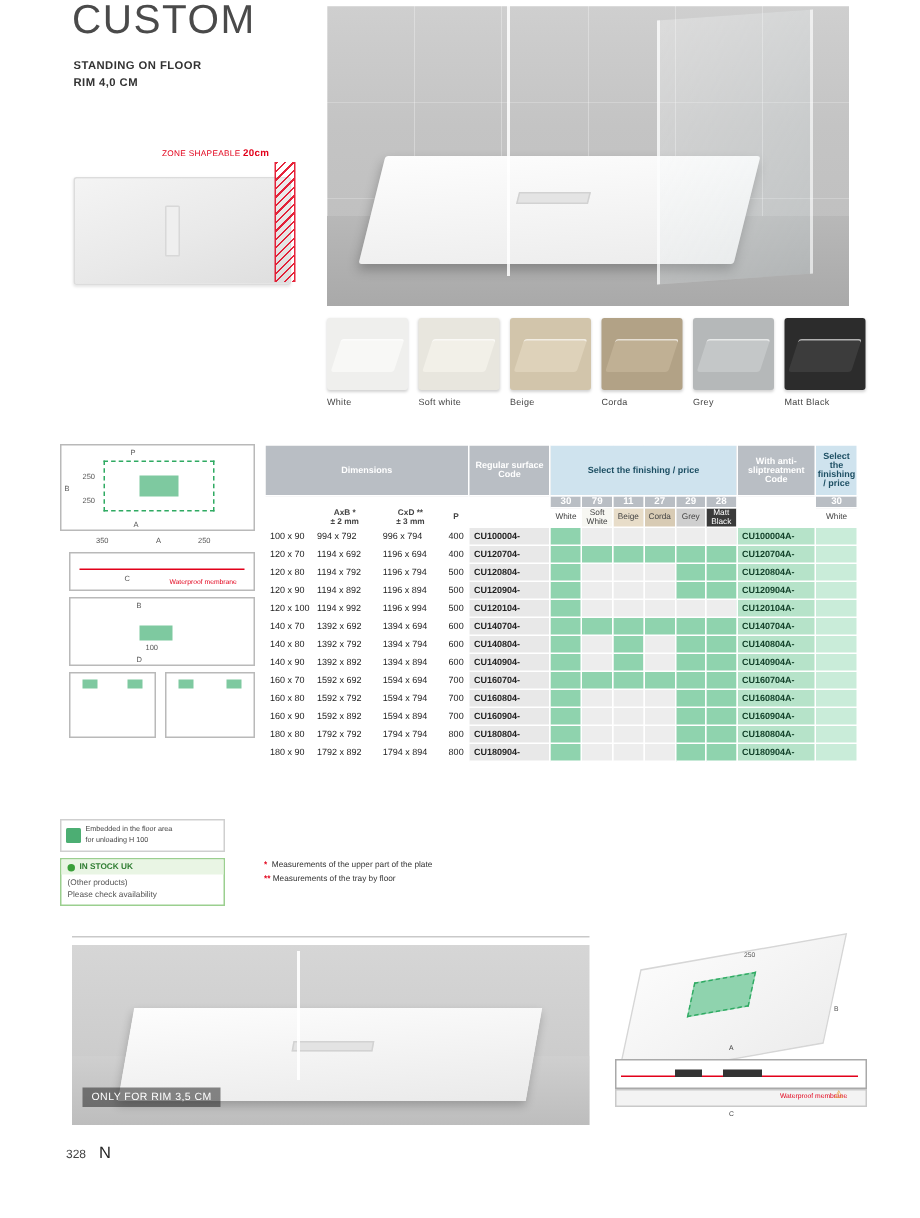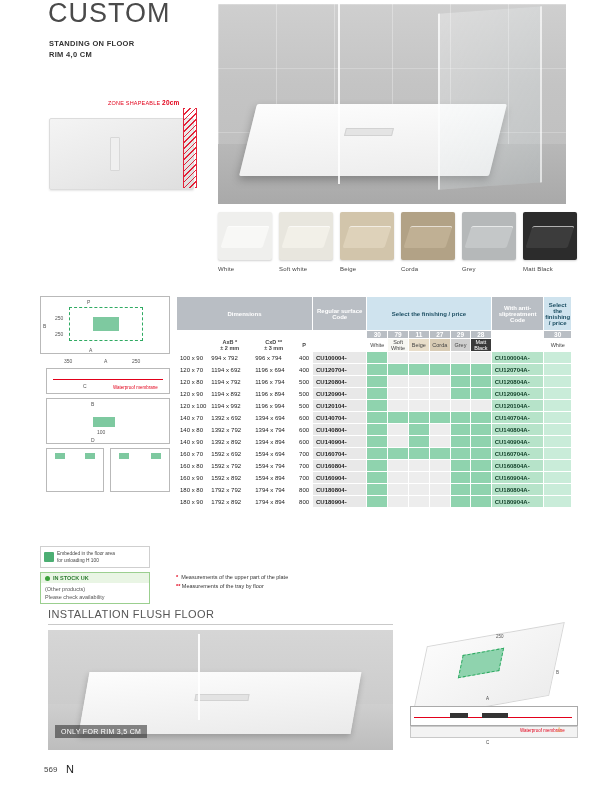--- a/index.html
+++ b/index.html
@@ -590,21 +590,20 @@
             <td class="sw sw-off"></td>
             <td class="sw sw-on"></td>
             <td class="sw sw-on"></td>
             <td class="anti">CU180904A-</td>
             <td class="sw selfin"></td>
           </tr>
         </tbody>
     </table>
   </div>
 
-  <div class="inst-title">INSTALLATION FLUSH FLOOR</div>
   <div class="inst-rule"></div>
   <div class="inst-img">
     <div class="fl"></div>
     <div class="tr"></div>
     <div class="gl"></div>
   </div>
   <div class="inst-cap">ONLY FOR RIM 3,5 CM</div>
 
   <div class="iso">
     <div class="slab"></div>
@@ -619,15 +618,15 @@
     <div class="band2"></div>
     <div class="rl"></div>
     <div class="blk" style="left:46px;width:18px"></div>
     <div class="blk" style="left:78px;width:26px"></div>
     <div class="txt" style="left:82px;top:40px">C</div>
     <div class="txt" style="left:82px;top:-4px">A</div>
     <div class="txt" style="left:116px;top:28px; color:#e2001a">Waterproof membrane</div>
     <div class="warn" style="left:152px;top:26px">⚠</div>
   </div>
 
-  <div class="pagenum">569</div>
+  <div class="pagenum">328</div>
   <div class="logo">N</div>
 </div>
 
 </body></html>

